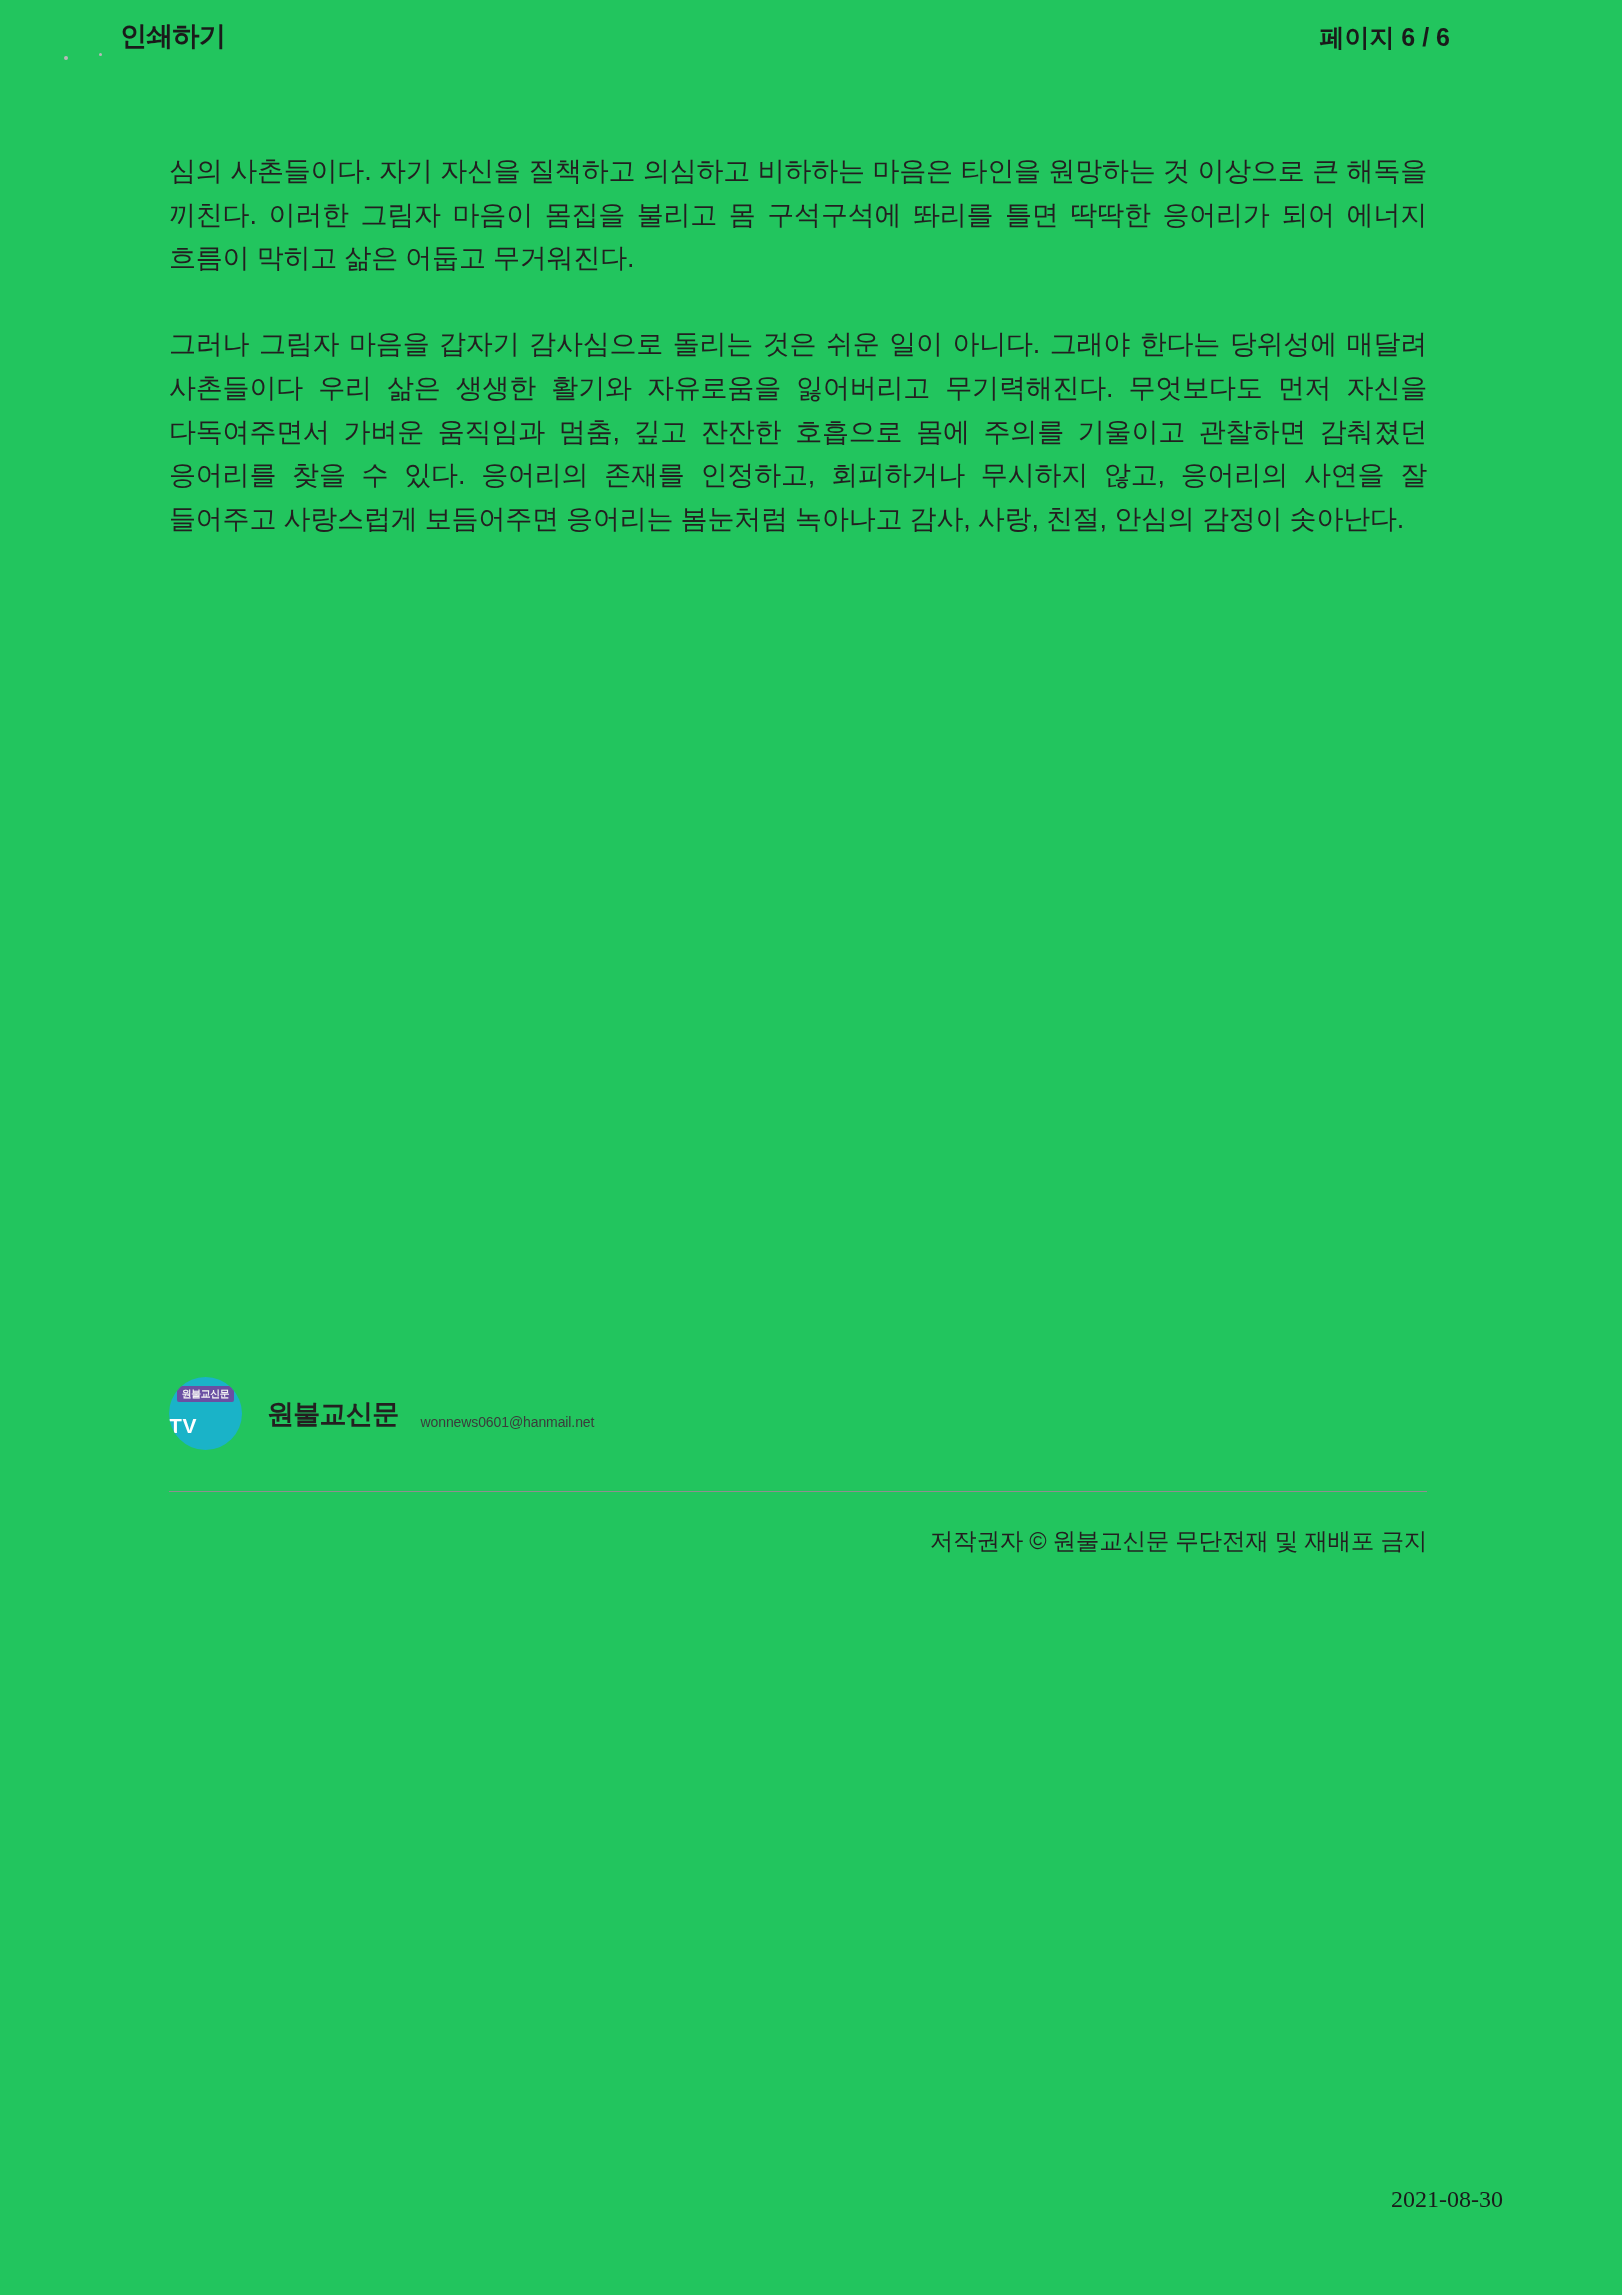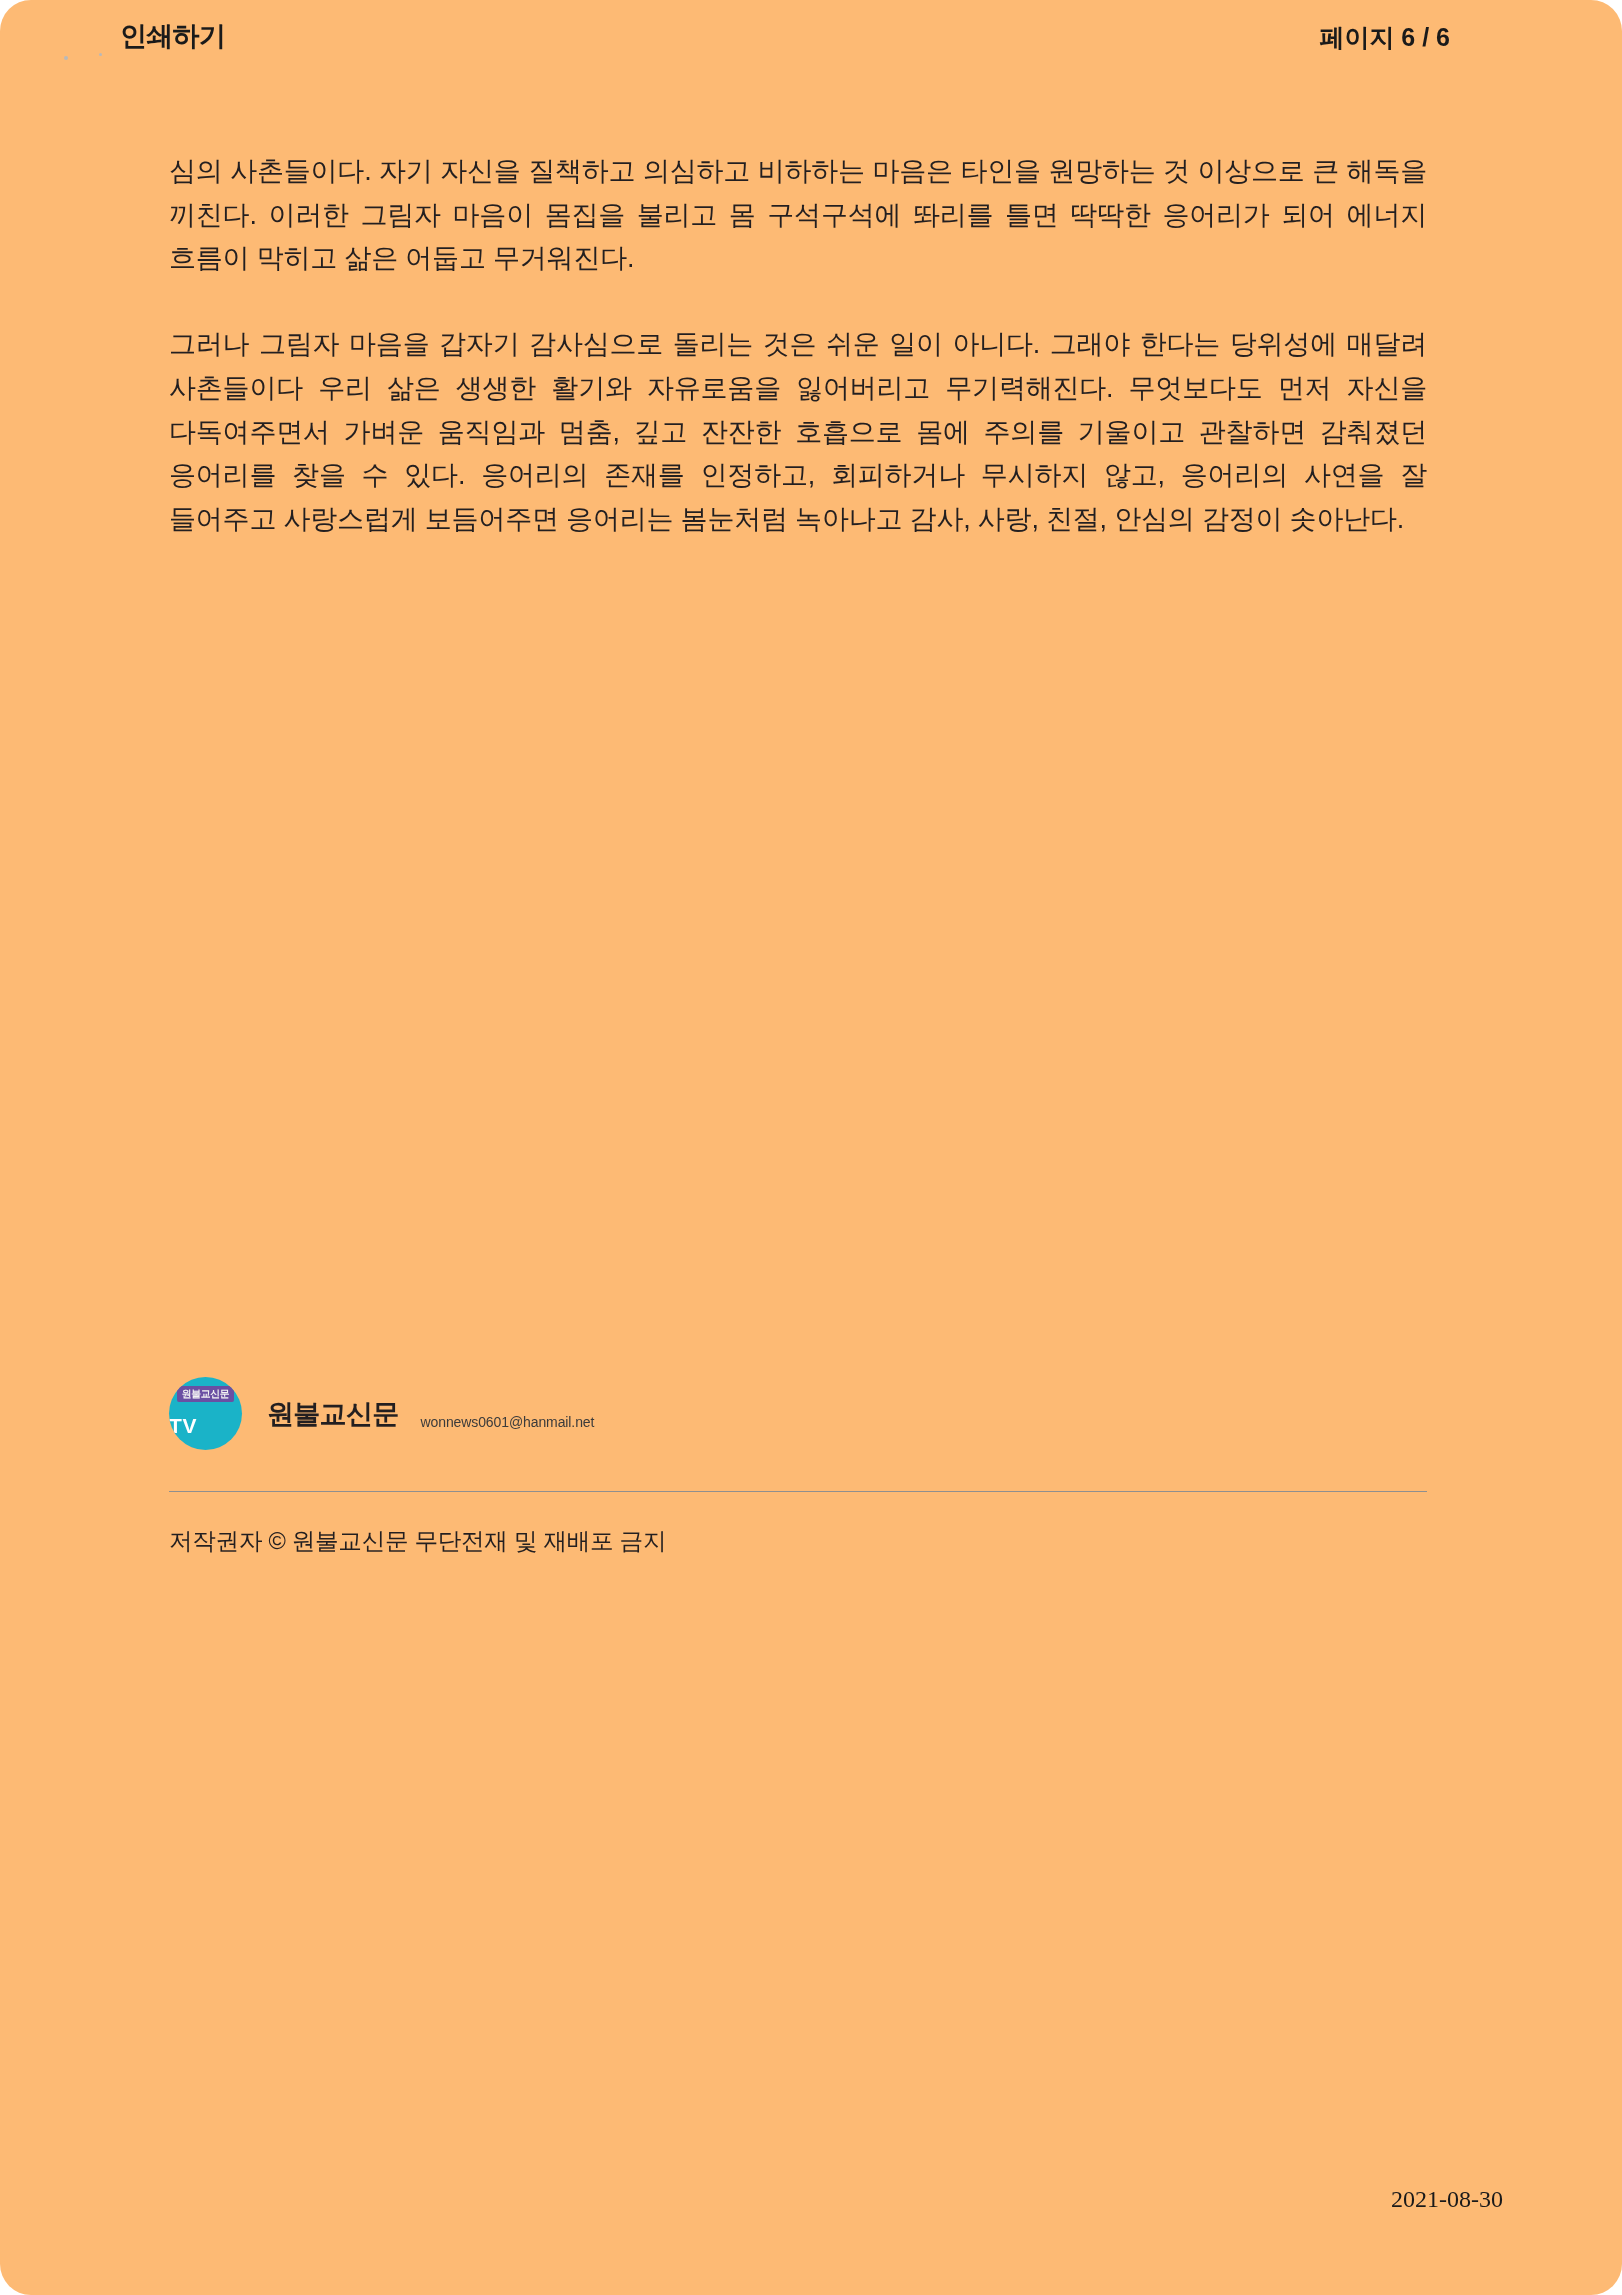--- a/index.html
+++ b/index.html
@@ -11,22 +11,21 @@
     width: 1622px;
     height: 2295px;
     font-family: "Liberation Sans", sans-serif;
     color: #231f20;
     position: relative;
     overflow: hidden;
   }
   .page {
     position: absolute;
     inset: 0;
-    background: #fdba74;
-    border-radius: 31px;
+    background: #22c55e;
   }
 
   
   .print-header {
     position: absolute;
     top: 11.8px;
     left: 0;
     width: 1622px;
     height: 59px;
   }
@@ -140,20 +139,21 @@
     width: 1258px;
     height: 1.3px;
     background: #8f8f8f;
   }
 
   .copyright {
     position: absolute;
     left: 169px;
     top: 1525px;
     width: 1258px;
+    text-align: right;
     font-size: 23.6px;
     color: #231f20;
     letter-spacing: -0.3px;
   }
 
   
   .print-footer {
     position: absolute;
     left: 111px;
     right: 111px;

